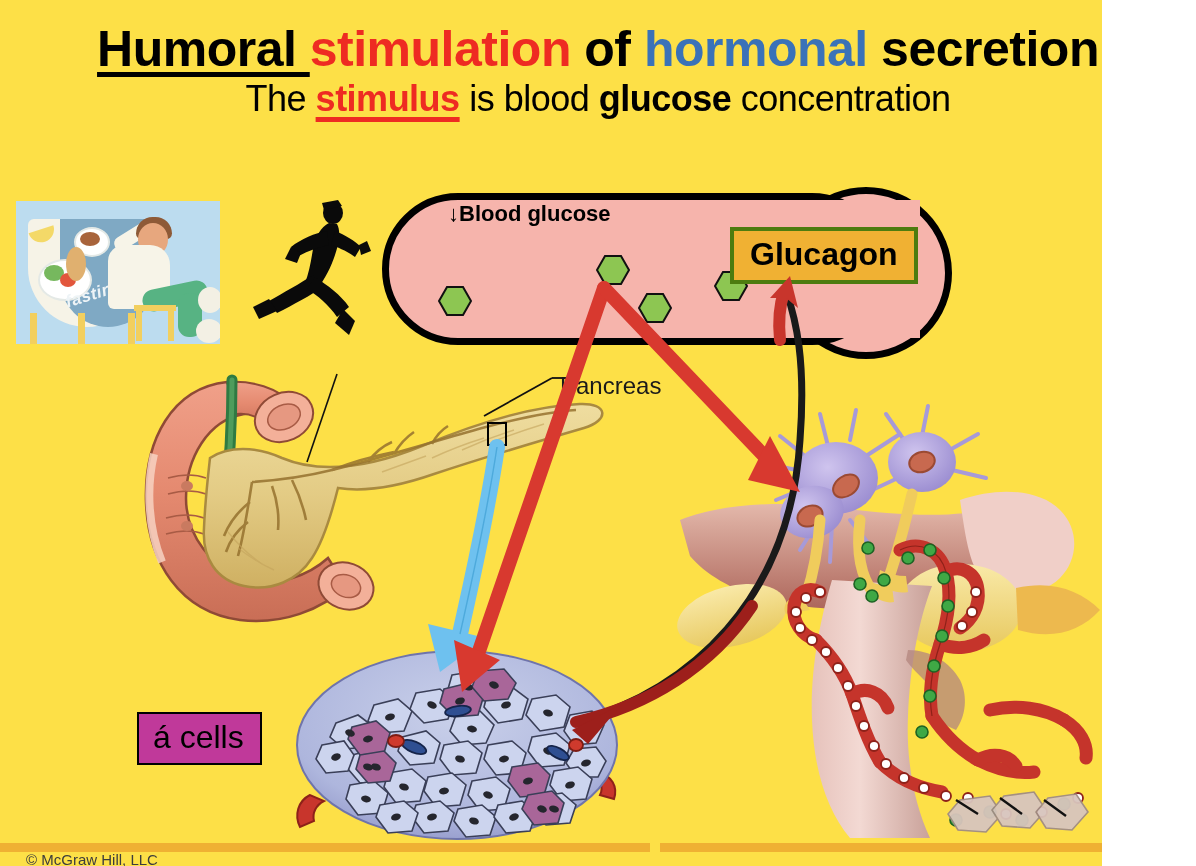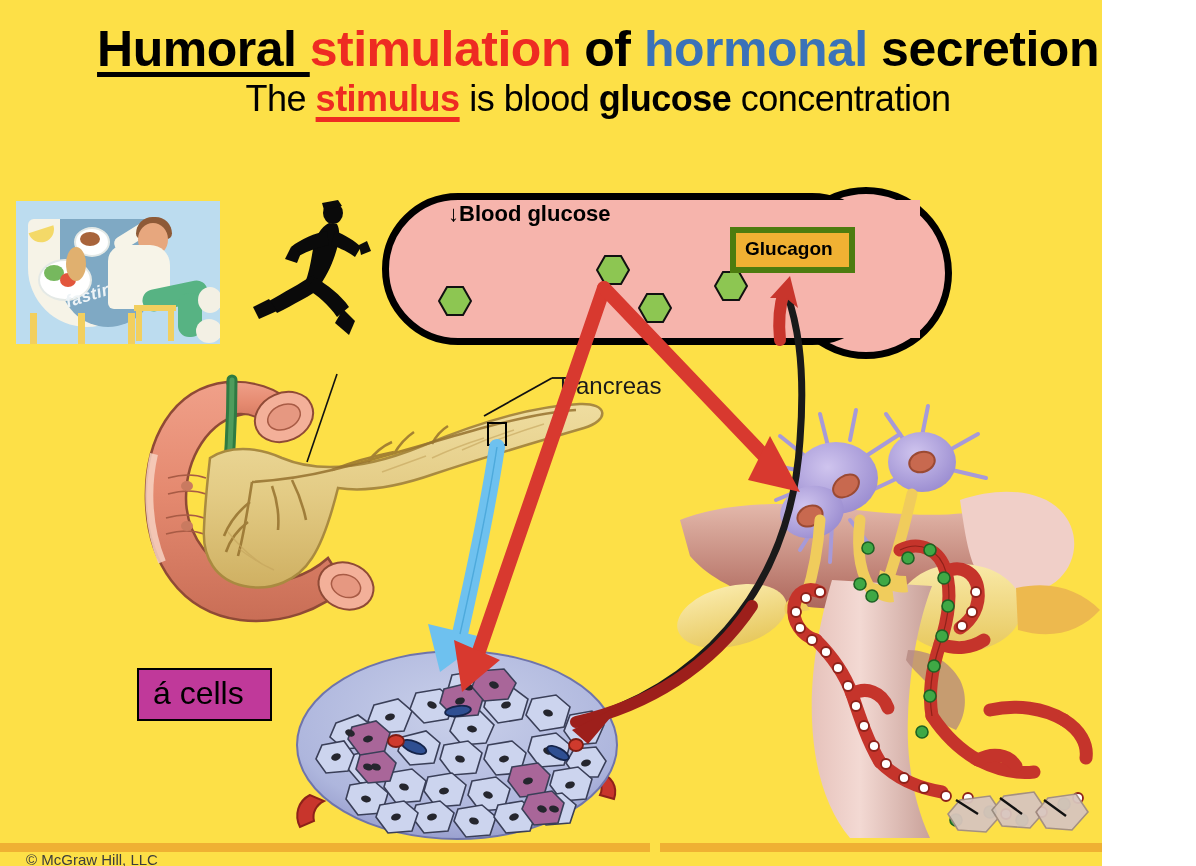--- a/index.html
+++ b/index.html
@@ -144,43 +144,43 @@
   #blood-glucose-label {
     position: absolute; left: 68px; top: 18px;
     font-size: 22px; font-weight: bold; color: #000000; white-space: nowrap;
   }
   .glucose-hex {
     position: absolute;
     width: 34px; height: 30px;
   }
   #glucagon-box {
     position: absolute; left: 350px; top: 44px;
-    padding: 5px 16px 7px 9px;
-    background: #f0b133; border: 6px solid #4d7c0f;
-    font-size: 19px; font-weight: bold; color: #000000; white-space: nowrap;
+    padding: 5px 16px 7px 16px;
+    background: #f0b133; border: 4px solid #4d7c0f;
+    font-size: 32px; font-weight: bold; color: #000000; white-space: nowrap;
   }
 
   
   #pancreas-illustration { position:absolute; left: 132px; top: 362px; width: 560px; height: 300px; }
   #pancreas-label {
     position: absolute; left: 560px; top: 372px;
     font-size: 24px; color: #1a1a1a; white-space: nowrap;
   }
   #pancreas-callout-box {
     position:absolute; left: 487px; top: 422px; width: 20px; height: 24px;
     border: 2px solid #000000; box-sizing: border-box; background: transparent;
   }
 
   
   #islet-illustration { position:absolute; left: 292px; top: 645px; width: 330px; height: 200px; }
 
   
   #alpha-cells-label {
-    position: absolute; left: 137px; top: 668px;
-    padding: 5px 26px 7px 14px;
+    position: absolute; left: 137px; top: 712px;
+    padding: 5px 16px 7px 14px;
     background: #c0399a; border: 2px solid #000000;
     font-size: 32px; color: #000000; white-space: nowrap;
   }
 
   
   #hypothalamus-illustration { position:absolute; left: 660px; top: 400px; width: 450px; height: 440px; }
 
   
   #arrow-overlay { position:absolute; left:0; top:0; width:1196px; height:866px; pointer-events:none; }
 

